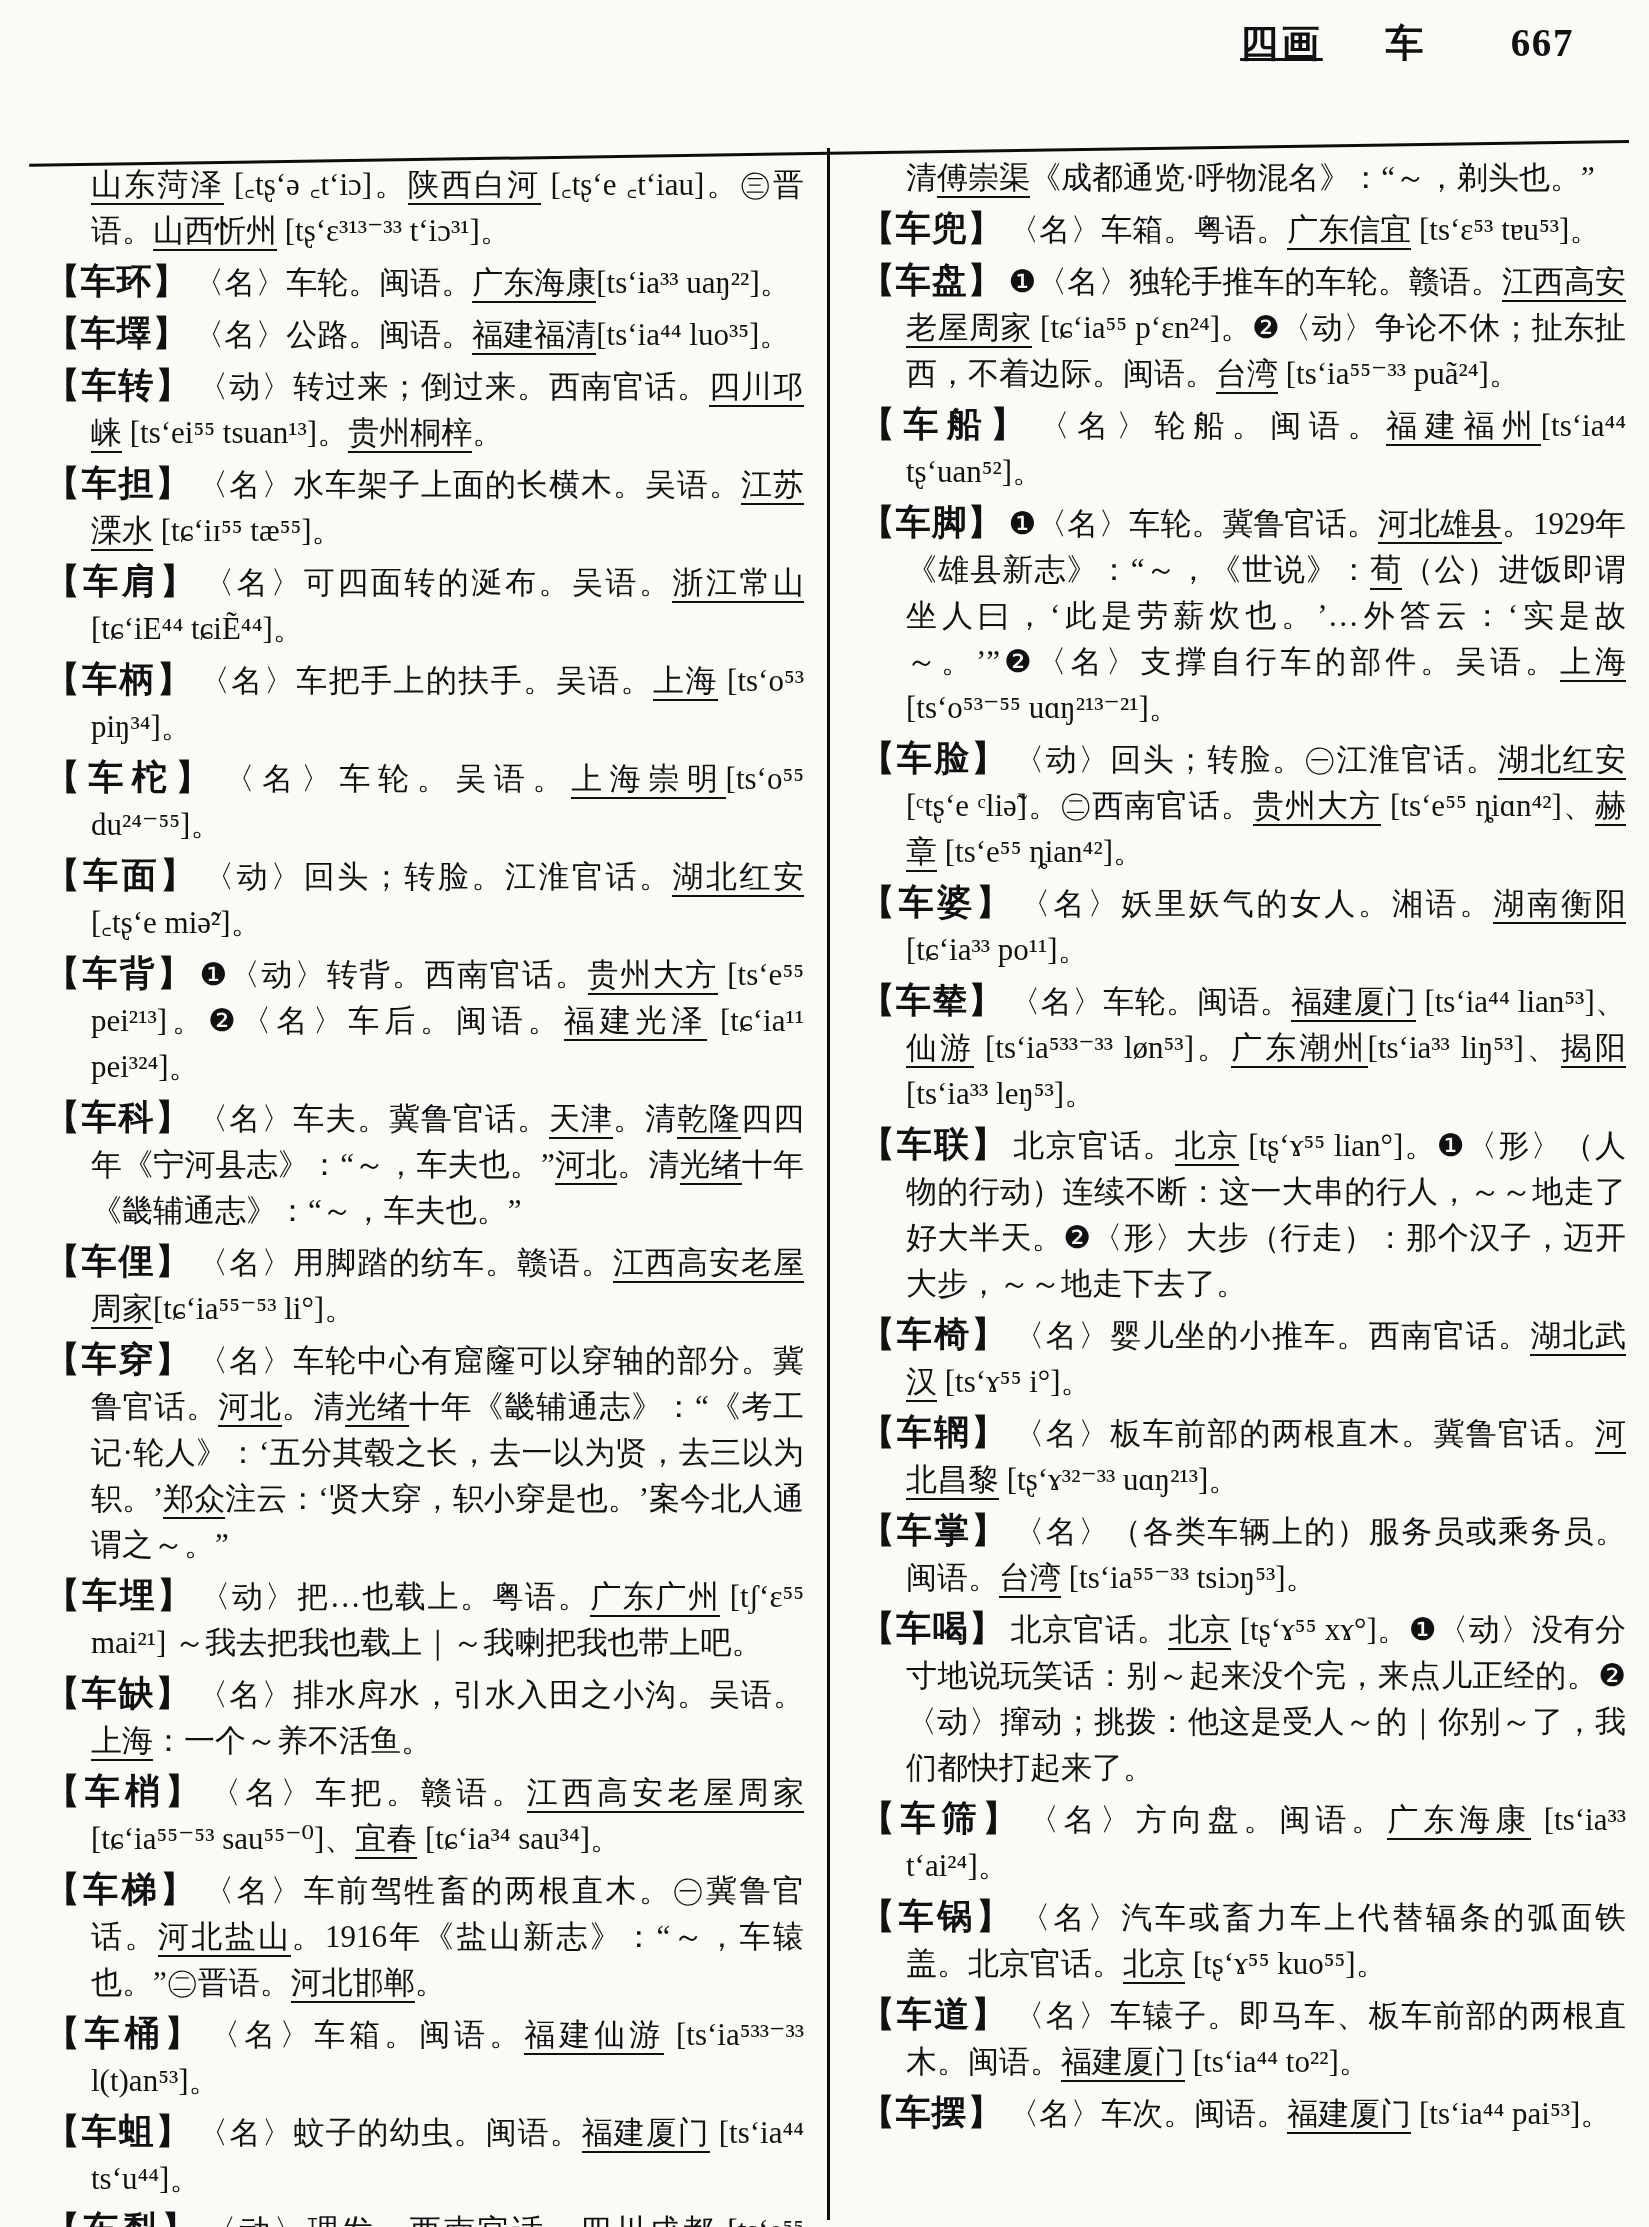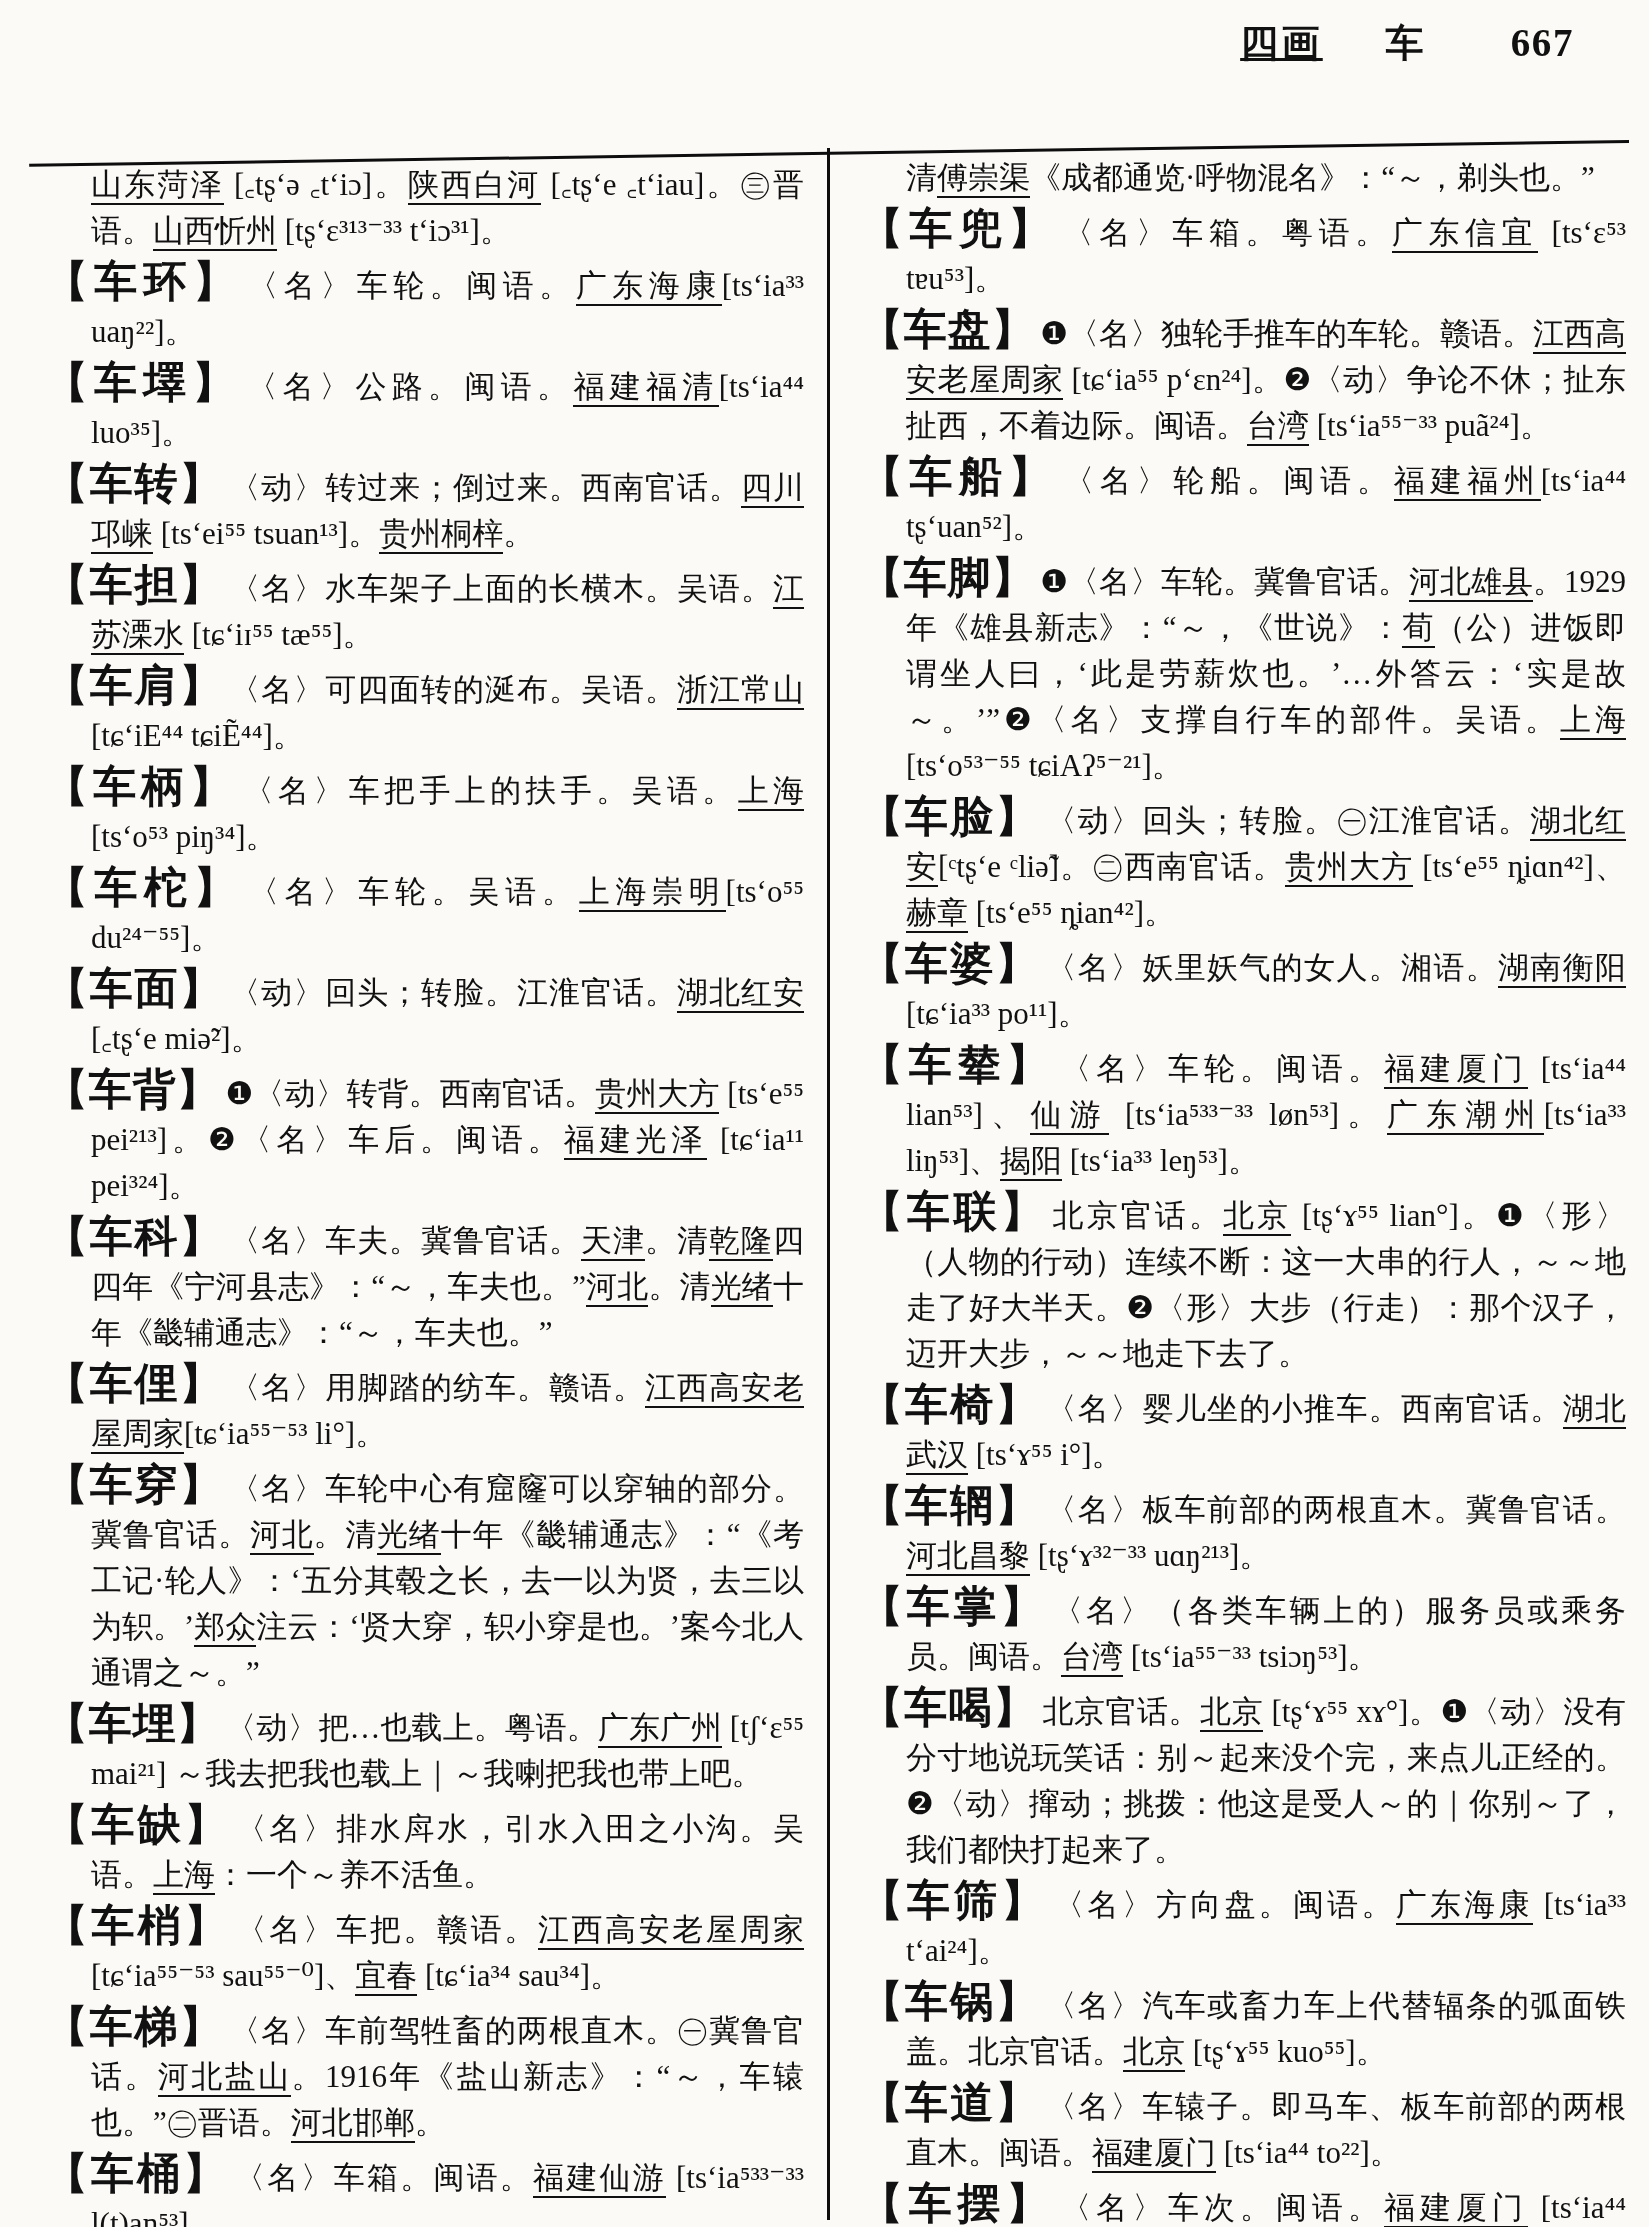--- a/index.html
+++ b/index.html
@@ -26,21 +26,21 @@
   .col{position:absolute;top:162px;}
   .col-left{left:45px;width:759px;}
   .col-right{left:860px;top:155px;width:766px;}
   .entry{
     margin:0 0 5px 0;
     padding-left:46px;text-indent:-46px;
     text-align:justify;
   }
   .entry.cont{text-indent:0;}
   .hw{
-    font-weight:bold;font-size:43px;letter-spacing:0.8px;margin-right:5px;
+    font-weight:bold;font-size:35px;letter-spacing:0.8px;margin-right:5px;
   }
   .u{border-bottom:2.1px solid #111;padding-bottom:0.8px;}
 </style>
 </head>
 <body>
 
 <div class="page-header">
   <span class="sect">四画</span>
   <span class="rad">车</span>
   <span class="pagenum">667</span>
@@ -69,21 +69,21 @@
     <div class="entry"><span class="hw">【车梯】</span><span>〈名〉车前驾牲畜的两根直木。㊀冀鲁官话。</span><span class="u">河北盐山</span><span>。1916年《盐山新志》：“～，车辕也。”㊁晋语。</span><span class="u">河北邯郸</span><span>。</span></div>
     <div class="entry"><span class="hw">【车桶】</span><span>〈名〉车箱。闽语。</span><span class="u">福建仙游</span><span> [ts‘ia⁵³³⁻³³ l(t)an⁵³]。</span></div>
     <div class="entry"><span class="hw">【车蛆】</span><span>〈名〉蚊子的幼虫。闽语。</span><span class="u">福建厦门</span><span> [ts‘ia⁴⁴ ts‘u⁴⁴]。</span></div>
     <div class="entry"><span class="hw">【车梨】</span><span>〈动〉理发。西南官话。</span><span class="u">四川成都</span><span> [ts‘e⁵⁵ l̃i²¹]。</span></div>
   </div>
 <div class="col col-right">
     <div class="entry cont"><span>清</span><span class="u">傅崇渠</span><span>《成都通览·呼物混名》：“～，剃头也。”</span></div>
     <div class="entry"><span class="hw">【车兜】</span><span>〈名〉车箱。粤语。</span><span class="u">广东信宜</span><span> [ts‘ɛ⁵³ tɐu⁵³]。</span></div>
     <div class="entry"><span class="hw">【车盘】</span><span>❶〈名〉独轮手推车的车轮。赣语。</span><span class="u">江西高安老屋周家</span><span> [tɕ‘ia⁵⁵ p‘ɛn²⁴]。❷〈动〉争论不休；扯东扯西，不着边际。闽语。</span><span class="u">台湾</span><span> [ts‘ia⁵⁵⁻³³ puã²⁴]。</span></div>
     <div class="entry"><span class="hw">【车船】</span><span>〈名〉轮船。闽语。</span><span class="u">福建福州</span><span>[ts‘ia⁴⁴ tʂ‘uan⁵²]。</span></div>
-    <div class="entry"><span class="hw">【车脚】</span><span>❶〈名〉车轮。冀鲁官话。</span><span class="u">河北雄县</span><span>。1929年《雄县新志》：“～，《世说》：</span><span class="u">荀</span><span>（公）进饭即谓坐人曰，‘此是劳薪炊也。’…外答云：‘实是故～。’”❷〈名〉支撑自行车的部件。吴语。</span><span class="u">上海</span><span> [ts‘o⁵³⁻⁵⁵ tɕiAʔ⁵⁻²¹]。</span></div>
+    <div class="entry"><span class="hw">【车脚】</span><span>❶〈名〉车轮。冀鲁官话。</span><span class="u">河北雄县</span><span>。1929年《雄县新志》：“～，《世说》：</span><span class="u">荀</span><span>（公）进饭即谓坐人曰，‘此是劳薪炊也。’…外答云：‘实是故～。’”❷〈名〉支撑自行车的部件。吴语。</span><span class="u">上海</span><span> [ts‘o⁵³⁻⁵⁵ uɑŋ²¹³⁻²¹]。</span></div>
     <div class="entry"><span class="hw">【车脸】</span><span>〈动〉回头；转脸。㊀江淮官话。</span><span class="u">湖北红安</span><span>[ᶜtʂ‘e ᶜliə̃]。㊁西南官话。</span><span class="u">贵州大方</span><span> [ts‘e⁵⁵ ȵiɑn⁴²]、</span><span class="u">赫章</span><span> [ts‘e⁵⁵ ȵian⁴²]。</span></div>
     <div class="entry"><span class="hw">【车婆】</span><span>〈名〉妖里妖气的女人。湘语。</span><span class="u">湖南衡阳</span><span> [tɕ‘ia³³ po¹¹]。</span></div>
     <div class="entry"><span class="hw">【车辇】</span><span>〈名〉车轮。闽语。</span><span class="u">福建厦门</span><span> [ts‘ia⁴⁴ lian⁵³]、</span><span class="u">仙游</span><span> [ts‘ia⁵³³⁻³³ løn⁵³]。</span><span class="u">广东潮州</span><span>[ts‘ia³³ liŋ⁵³]、</span><span class="u">揭阳</span><span> [ts‘ia³³ leŋ⁵³]。</span></div>
     <div class="entry"><span class="hw">【车联】</span><span>北京官话。</span><span class="u">北京</span><span> [tʂ‘ɤ⁵⁵ lian°]。❶〈形〉（人物的行动）连续不断：这一大串的行人，～～地走了好大半天。❷〈形〉大步（行走）：那个汉子，迈开大步，～～地走下去了。</span></div>
     <div class="entry"><span class="hw">【车椅】</span><span>〈名〉婴儿坐的小推车。西南官话。</span><span class="u">湖北武汉</span><span> [ts‘ɤ⁵⁵ i°]。</span></div>
     <div class="entry"><span class="hw">【车辋】</span><span>〈名〉板车前部的两根直木。冀鲁官话。</span><span class="u">河北昌黎</span><span> [tʂ‘ɤ³²⁻³³ uɑŋ²¹³]。</span></div>
     <div class="entry"><span class="hw">【车掌】</span><span>〈名〉（各类车辆上的）服务员或乘务员。闽语。</span><span class="u">台湾</span><span> [ts‘ia⁵⁵⁻³³ tsiɔŋ⁵³]。</span></div>
     <div class="entry"><span class="hw">【车喝】</span><span>北京官话。</span><span class="u">北京</span><span> [tʂ‘ɤ⁵⁵ xɤ°]。❶〈动〉没有分寸地说玩笑话：别～起来没个完，来点儿正经的。❷〈动〉撺动；挑拨：他这是受人～的｜你别～了，我们都快打起来了。</span></div>
     <div class="entry"><span class="hw">【车筛】</span><span>〈名〉方向盘。闽语。</span><span class="u">广东海康</span><span> [ts‘ia³³ t‘ai²⁴]。</span></div>
     <div class="entry"><span class="hw">【车锅】</span><span>〈名〉汽车或畜力车上代替辐条的弧面铁盖。北京官话。</span><span class="u">北京</span><span> [tʂ‘ɤ⁵⁵ kuo⁵⁵]。</span></div>

